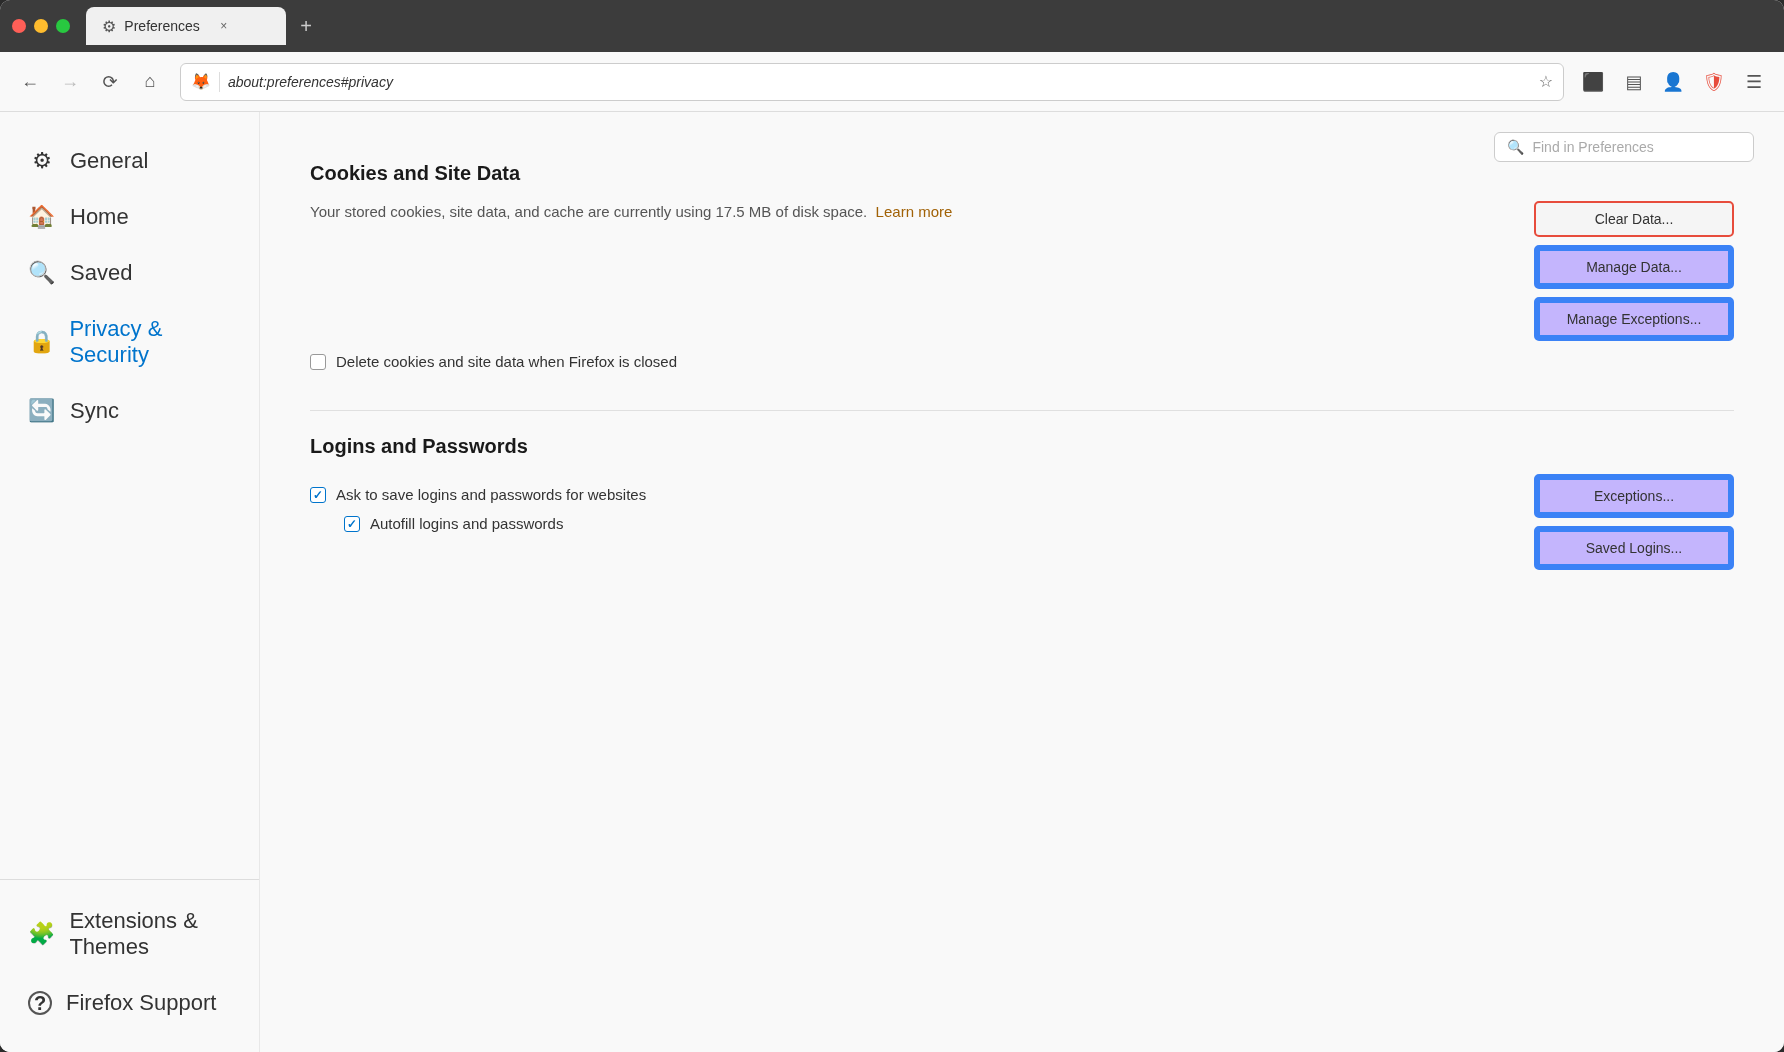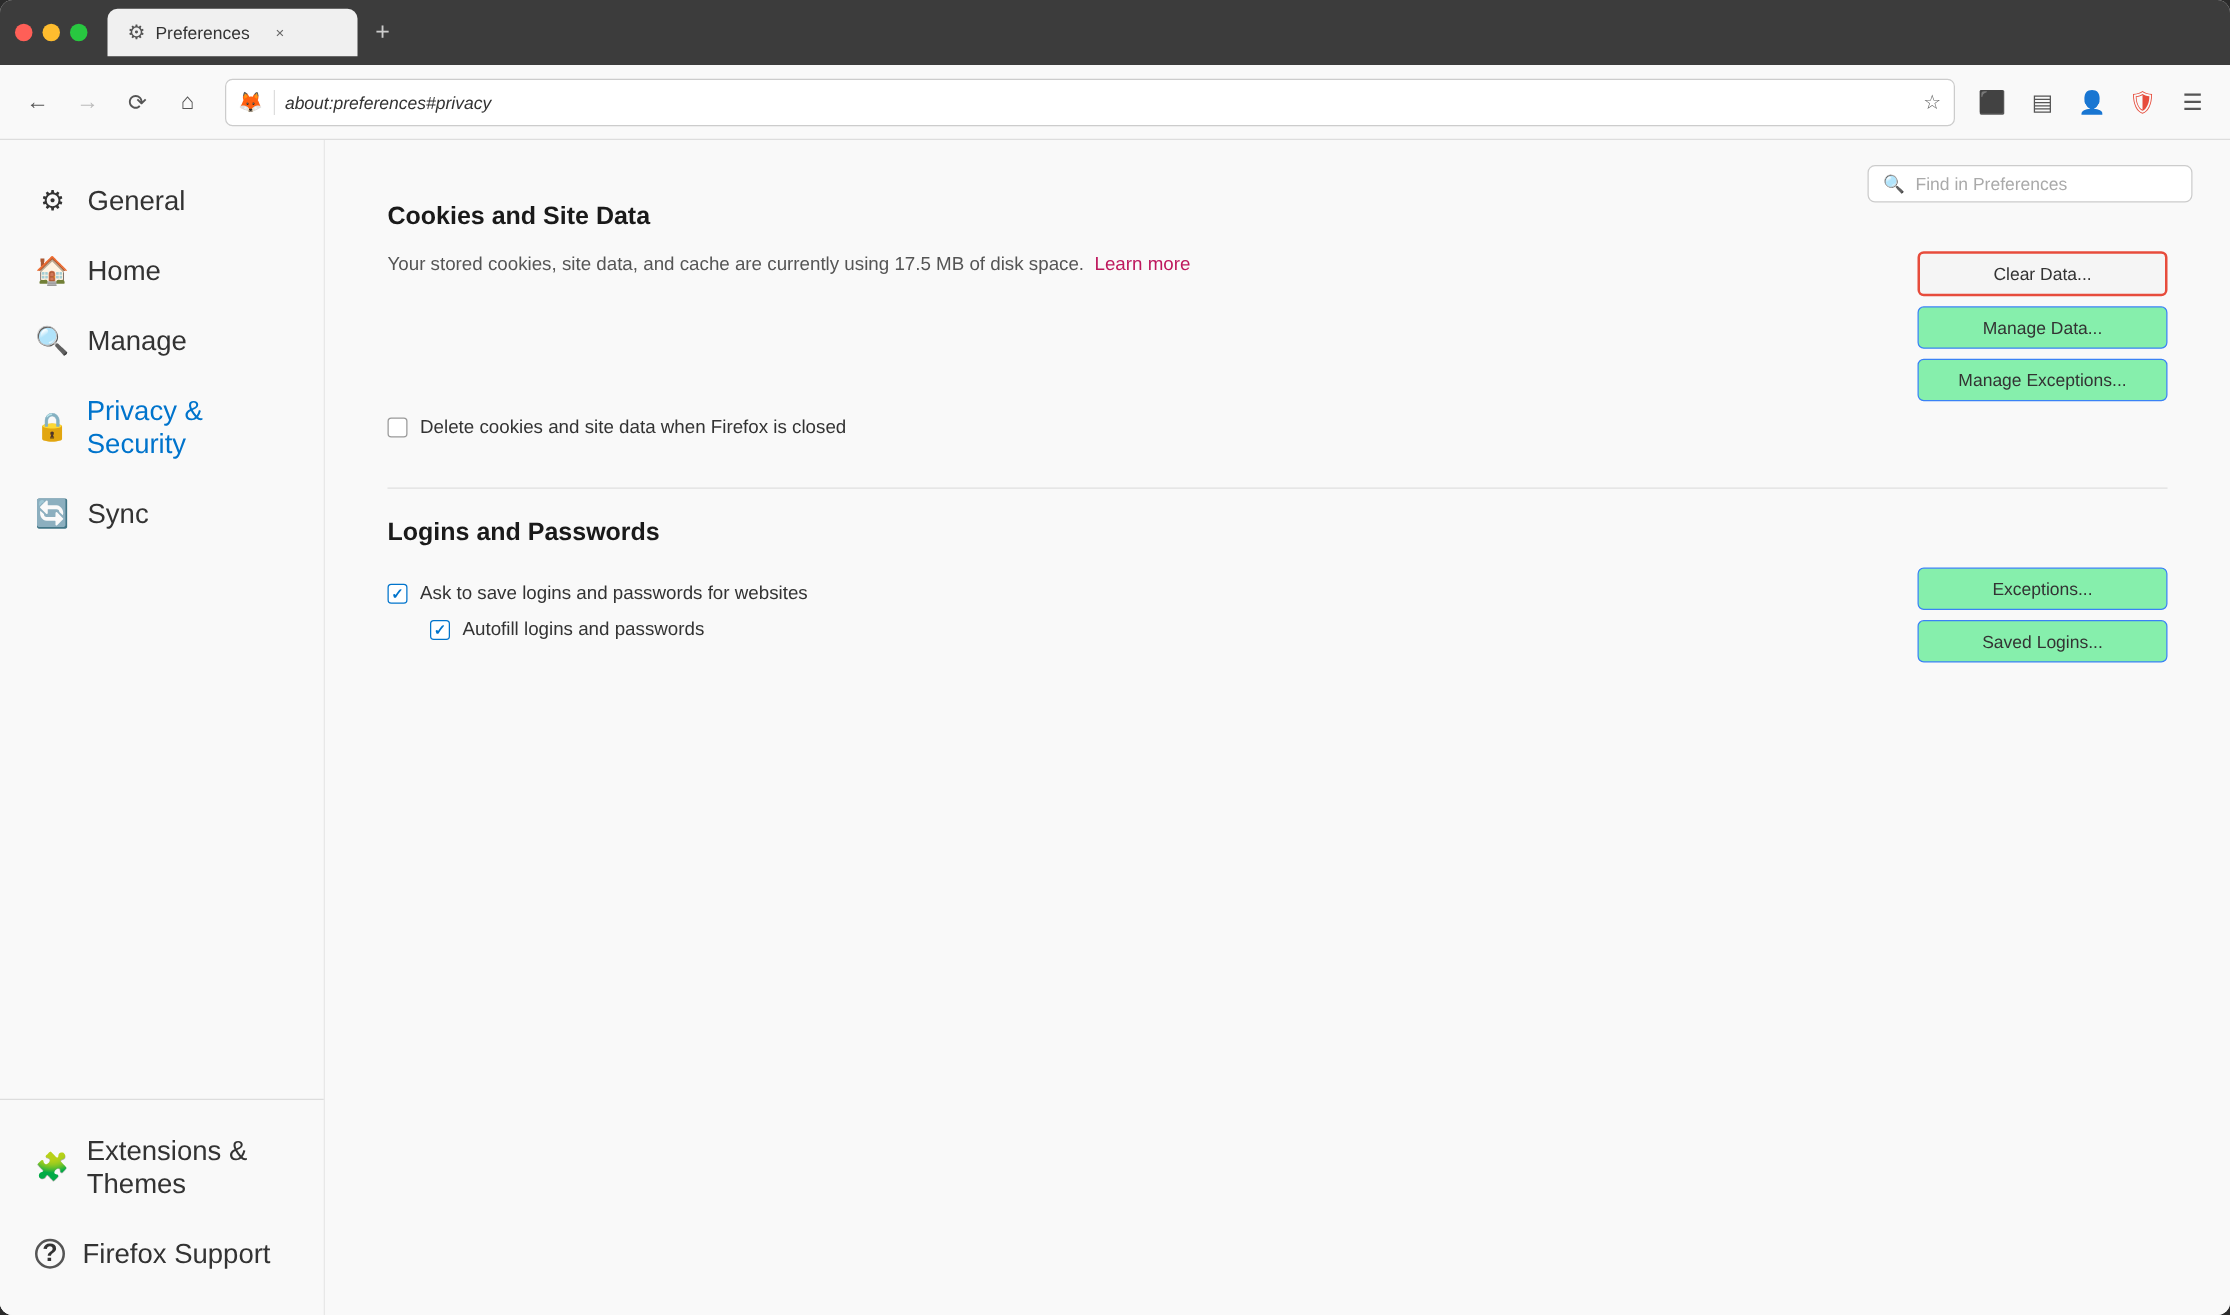--- a/index.html
+++ b/index.html
@@ -56,23 +56,23 @@
     .search-bar-wrapper { position: absolute; top: 20px; right: 30px; }
     .search-bar { display: flex; align-items: center; background: white; border: 1px solid #ccc; border-radius: 6px; padding: 6px 12px; gap: 8px; width: 260px; }
     .search-bar-icon { color: #888; font-size: 14px; }
     .search-bar-input { border: none; outline: none; font-size: 14px; color: #333; width: 100%; background: transparent; }
     .search-bar-input::placeholder { color: #aaa; }
 
     
     .section { margin-bottom: 40px; margin-top: 20px; }
     .section-title { font-size: 20px; font-weight: 700; color: #1a1a1a; margin-bottom: 16px; }
     .section-text { flex: 1; font-size: 15px; color: #555; line-height: 1.5; }
-    .learn-more { color: #be185d; text-decoration: none; cursor: pointer; }
+    .learn-more { color: #a16207; text-decoration: none; cursor: pointer; }
     .section-buttons { display: flex; flex-direction: column; gap: 8px; min-width: 200px; }
-    .section-btn { padding: 8px 18px; background: #86efac; border: 1px solid #3b82f6; border-radius: 5px; font-size: 14px; cursor: pointer; color: #333; white-space: nowrap; text-align: center; }
+    .section-btn { padding: 8px 18px; background: #c4b5fd; border: 6px solid #3b82f6; border-radius: 5px; font-size: 14px; cursor: pointer; color: #333; white-space: nowrap; text-align: center; }
     .section-btn.highlighted { border: 2px solid #e74c3c; background: #f5f5f5; }
 
     
     .checkbox-row { display: flex; align-items: center; gap: 10px; margin: 12px 0; font-size: 15px; color: #333; }
     .checkbox-row.sub { margin-left: 34px; }
     .checkbox { width: 16px; height: 16px; border: 1px solid #999; border-radius: 3px; background: white; display: flex; align-items: center; justify-content: center; cursor: pointer; flex-shrink: 0; }
     .checkbox.checked { background: white; border-color: #0074cc; }
     .checkbox.checked::after { content: '✓'; color: #0074cc; font-size: 12px; font-weight: bold; }
     .checkbox-label { flex: 1; }
 
@@ -134,21 +134,21 @@
         <div class="sidebar-item">
           <span class="sidebar-icon">⚙</span>
           <span class="sidebar-label">General</span>
         </div>
         <div class="sidebar-item">
           <span class="sidebar-icon">🏠</span>
           <span class="sidebar-label">Home</span>
         </div>
         <div class="sidebar-item">
           <span class="sidebar-icon">🔍</span>
-          <span class="sidebar-label">Manage</span>
+          <span class="sidebar-label">Saved</span>
         </div>
         <div class="sidebar-item active">
           <span class="sidebar-icon active-icon" style="color:#0074cc;">🔒</span>
           <span class="sidebar-label active-label">Privacy &amp; Security</span>
         </div>
         <div class="sidebar-item">
           <span class="sidebar-icon">🔄</span>
           <span class="sidebar-label">Sync</span>
         </div>
       </div>

